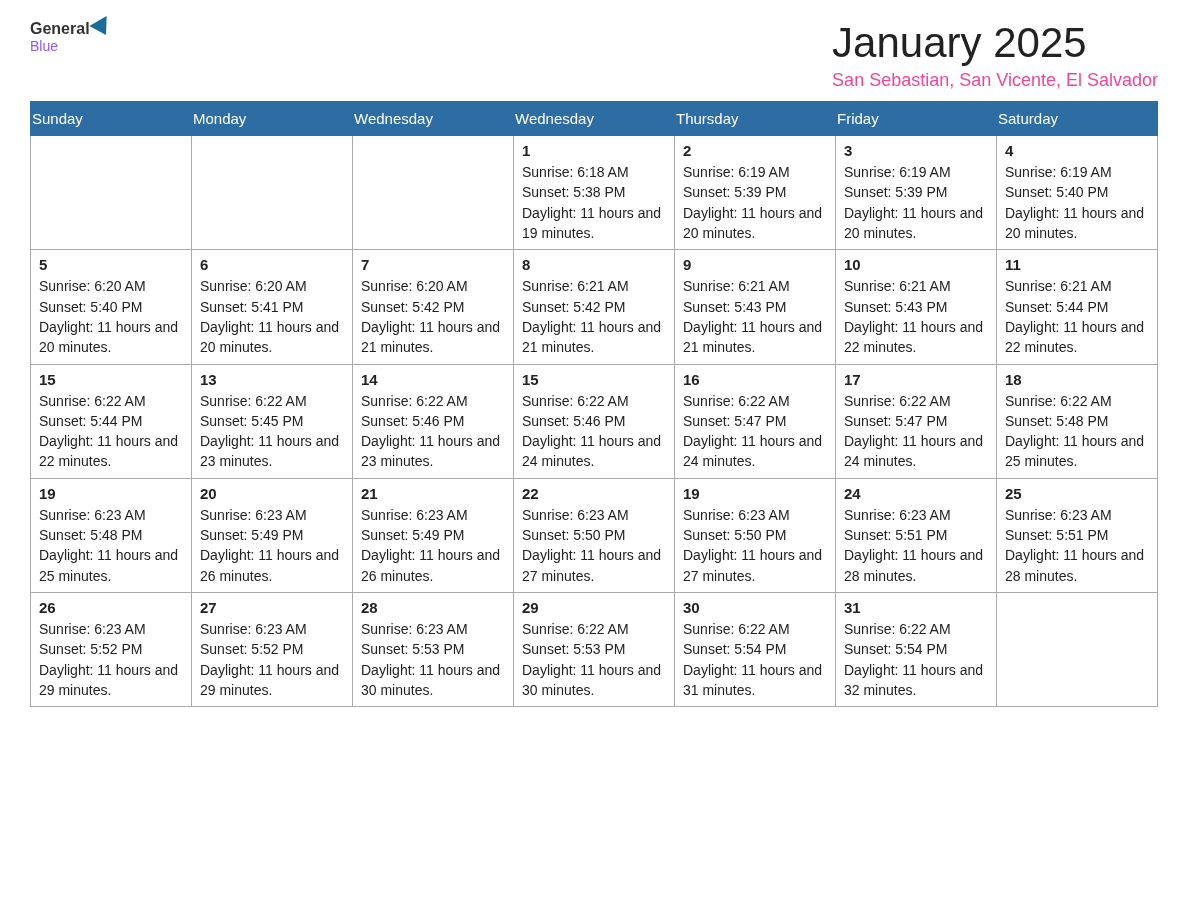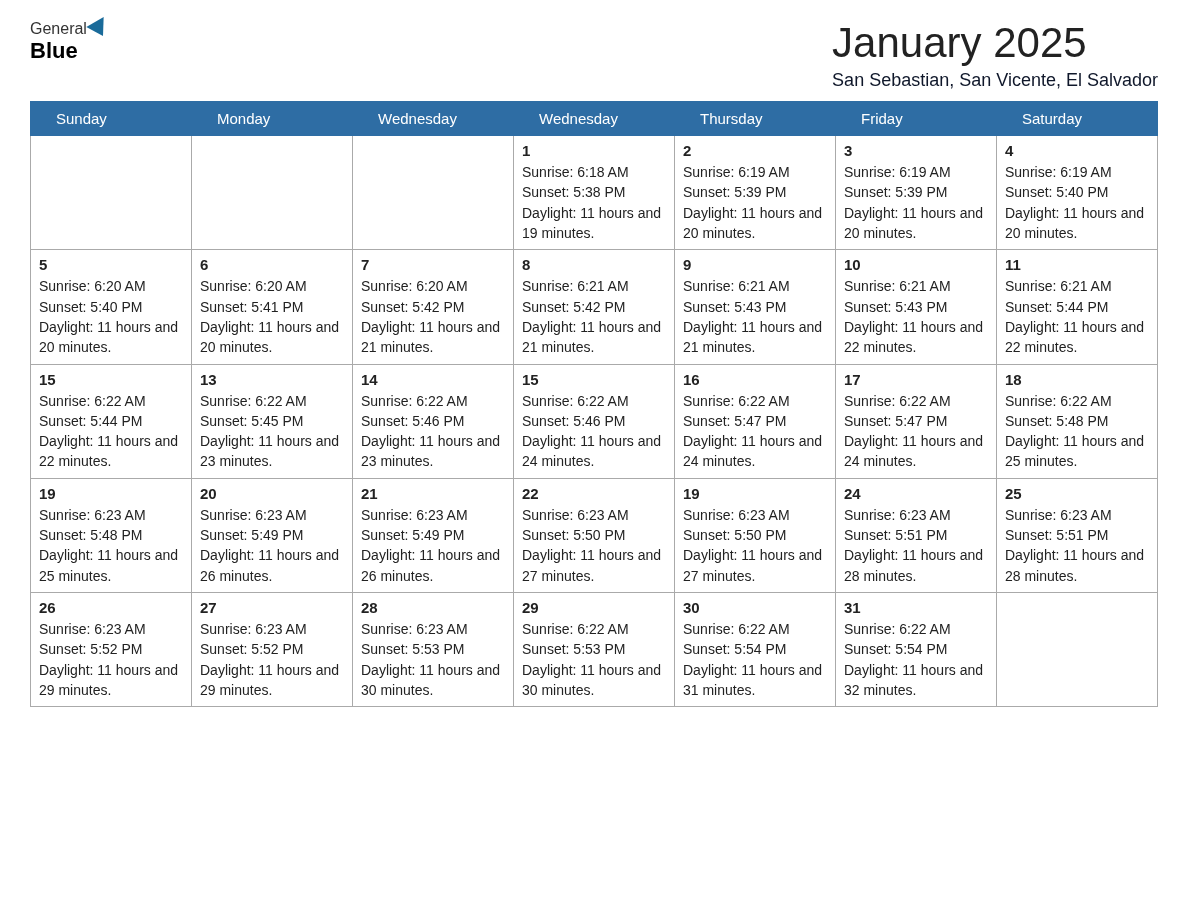--- a/index.html
+++ b/index.html
@@ -27,49 +27,49 @@
     .logo-arrow {
       width: 0;
       height: 0;
       border-left: 10px solid transparent;
       border-right: 10px solid transparent;
       border-top: 16px solid #1a6b9a;
       margin: 0 2px;
       transform: rotate(-30deg);
     }
     .logo-blue {
-      color: #000000;
-      font-size: 22px;
-      font-weight: bold;
+      color: #8b5cf6;
+      font-size: 14px;
+      font-weight: normal;
     }
     .title-area {
       text-align: left;
     }
     .month-title {
       font-size: 42px;
       font-weight: normal;
       color: #222;
       line-height: 1.1;
     }
     .location-title {
       font-size: 18px;
-      color: #0f172a;
+      color: #ec4899;
       margin-top: 4px;
     }
     .calendar-table {
       width: 100%;
       border-collapse: collapse;
       margin-top: 10px;
     }
     .calendar-table th {
       background: #2e6da4;
       color: #fff;
       font-size: 15px;
       font-weight: normal;
-      padding: 8px 25px;
+      padding: 8px 1px;
       text-align: left;
       border: 1px solid #2e6da4;
     }
     .calendar-table td {
       border: 1px solid #aaa;
       vertical-align: top;
       padding: 6px 8px;
       width: calc(100% / 7);
       min-height: 90px;
       font-size: 13px;
@@ -84,21 +84,22 @@
     .day-info {
       font-size: 14px;
       color: #222;
       line-height: 1.45;
     }
     .empty-cell {
       background: #fff;
     }
     .logo-line {
       display: flex;
-      align-items: center;
+      align-items: flex-start;
+      font-weight: bold;
     }
   </style>
 </head>
 <body>
 
 <div class="header-area">
   <div class="logo">
     <div class="logo-line">
       <span class="logo-general">General</span>
       <div class="logo-arrow"></div>

